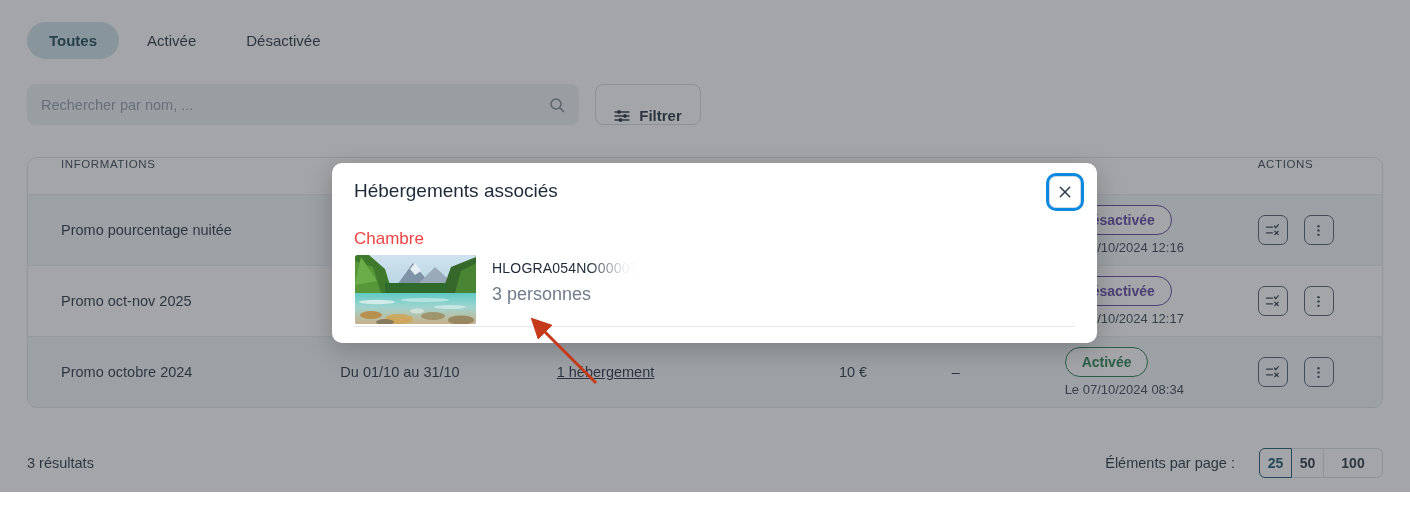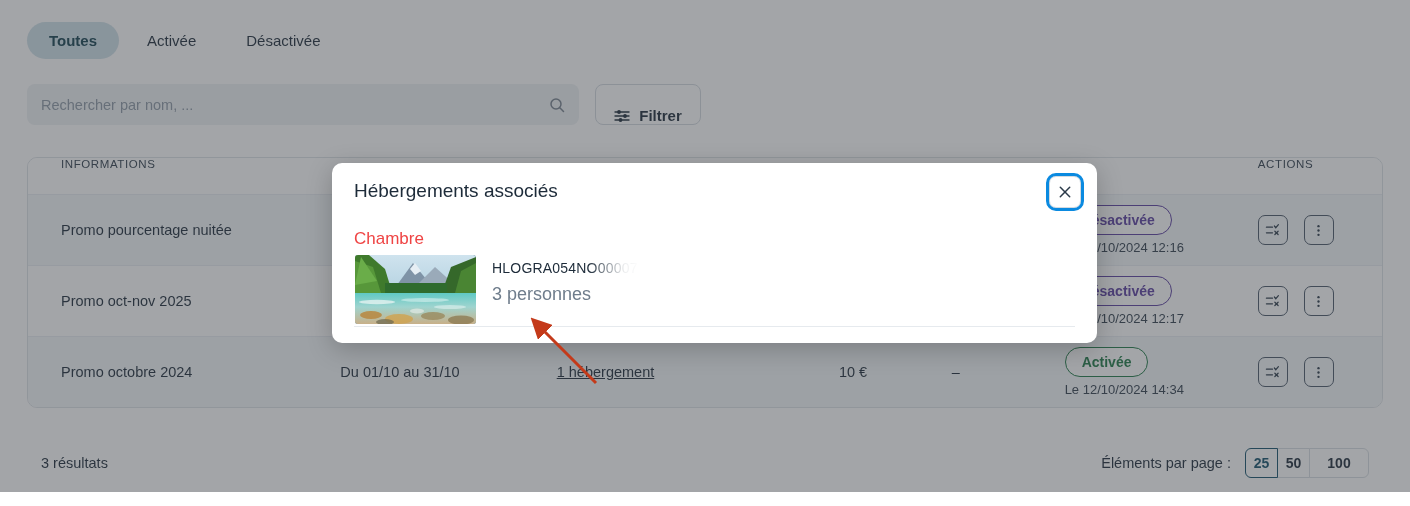--- a/index.html
+++ b/index.html
@@ -183,24 +183,24 @@
   
   .footer {
     position: absolute;
     left: 0;
     top: 440px;
     width: 1410px;
     height: 46px;
     display: flex;
     align-items: center;
     justify-content: space-between;
-    padding: 0 41px;
+    padding: 0 27px;
   }
   .results-count { font-size: 14.5px; color: #1d2b39; }
-  .pager { display: flex; align-items: center; gap: 14px; }
+  .pager { display: flex; align-items: center; gap: 24px; }
   .pager-label { font-size: 14.5px; color: #1d2b39; }
   .pager-group { display: flex; }
   .pager-btn {
     width: 33px; height: 30px;
     border: 1px solid #d8dde2;
     background: #ffffff;
     font-size: 14px;
     font-weight: 700;
     color: #1d2b39;
     cursor: pointer;
@@ -446,21 +446,21 @@
       <div class="trow alt">
         <div class="c-info">Promo octobre 2024</div>
         <div class="c-period">Du 01/10 au 31/10</div>
         <div class="c-hberg">
           <span class="link-hberg">1 hébergement</span>
         </div>
         <div class="c-price">10 €</div>
         <div class="c-extra">–</div>
         <div class="c-status status-cell">
           <span class="badge green">Activée</span>
-          <span class="status-date">Le 12/10/2024 14:34</span>
+          <span class="status-date">Le 07/10/2024 08:34</span>
         </div>
         <div class="c-actions">
           <button class="icon-btn">
             <svg viewBox="0 0 16 16" width="15" height="15" fill="none" stroke="#2b3a49" stroke-width="1.3" stroke-linecap="round">
               <line x1="1.5" y1="4.5" x2="8" y2="4.5"></line>
               <line x1="1.5" y1="10.5" x2="8" y2="10.5"></line>
               <polyline points="10,3.2 11.5,5 14.3,1.8"></polyline>
               <line x1="10.5" y1="8.8" x2="14" y2="12.3"></line>
               <line x1="14" y1="8.8" x2="10.5" y2="12.3"></line>
             </svg>

